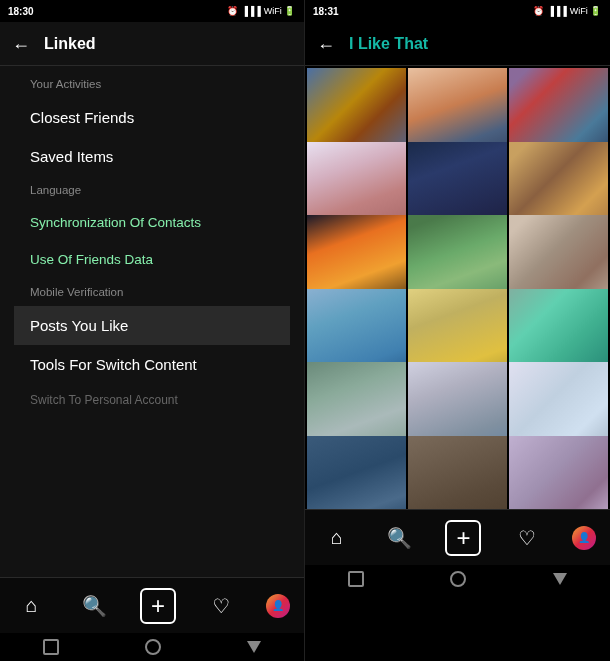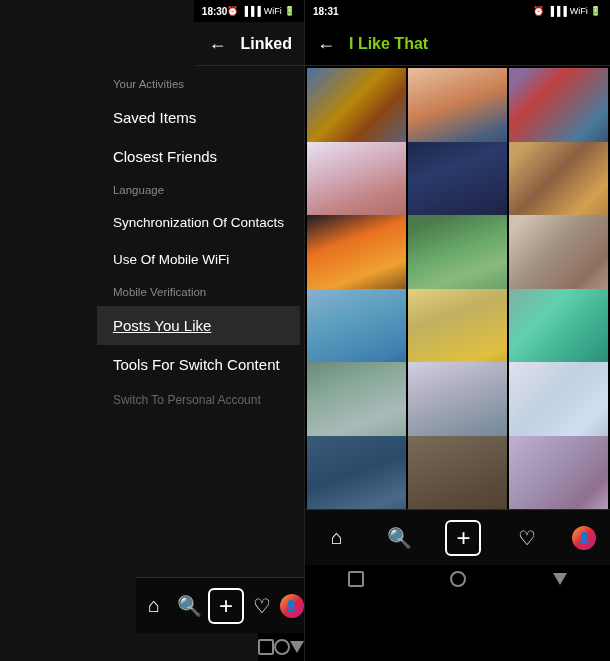--- a/index.html
+++ b/index.html
@@ -13,21 +13,20 @@
     }
 
     
     .left-panel {
       width: 305px;
       height: 661px;
       background: #121212;
       display: flex;
       flex-direction: column;
       border-right: 1px solid #222;
-      align-items: flex-end;
     }
 
     .status-bar {
       height: 22px;
       background: #000;
       display: flex;
       align-items: center;
       justify-content: space-between;
       padding: 0 8px;
       font-size: 10px;
@@ -53,41 +52,40 @@
     }
     .header-left .header-title {
       color: #fff;
       font-size: 16px;
       font-weight: 600;
     }
 
     .menu-list {
       flex: 1;
       overflow-y: auto;
-      padding: 4px 4px;
+      padding: 4px 14px;
     }
     .menu-list::-webkit-scrollbar { display: none; }
 
     .menu-item {
       padding: 11px 16px;
-      color: #ffffff;
+      color: #86efac;
       font-size: 13.5px;
       cursor: pointer;
       display: flex;
       align-items: center;
     }
     .menu-item.small-text {
       font-size: 11.5px;
       color: #888;
       padding: 8px 16px;
     }
     .menu-item.active {
       background: #2a2a2a;
       color: #fff;
-      text-decoration: underline;
     }
     .menu-item.large-text {
       font-size: 15px;
       font-weight: 500;
       color: #fff;
     }
     .menu-item.disabled-text {
       color: #666;
       font-size: 12px;
       padding: 9px 16px;
@@ -171,21 +169,21 @@
       gap: 14px;
       border-bottom: 1px solid #2a2a2a;
       flex-shrink: 0;
     }
     .header-right .back-btn {
       color: #fff;
       font-size: 18px;
       cursor: pointer;
     }
     .header-right .header-title {
-      color: #84cc16;
+      color: #14b8a6;
       font-size: 16px;
       font-weight: 600;
     }
 
     .photo-grid {
       flex: 1;
       overflow-y: auto;
       display: grid;
       grid-template-columns: repeat(3, 1fr);
       gap: 2px;
@@ -243,33 +241,33 @@
   <div class="header-left">
     <span class="back-btn">←</span>
     <span class="header-title">Linked</span>
   </div>
 
   <div class="menu-list">
     <div class="menu-item small-text">
       <span>Your Activities</span>
     </div>
     <div class="menu-item large-text">
+      <span>Closest Friends</span>
+    </div>
+    <div class="menu-item large-text">
       <span>Saved Items</span>
-    </div>
-    <div class="menu-item large-text">
-      <span>Closest Friends</span>
     </div>
     <div class="menu-item small-text">
       <span>Language</span>
     </div>
     <div class="menu-item">
       <span>Synchronization Of Contacts</span>
     </div>
     <div class="menu-item">
-      <span>Use Of Mobile WiFi</span>
+      <span>Use Of Friends Data</span>
     </div>
     <div class="menu-item small-text">
       <span>Mobile Verification</span>
     </div>
     <div class="menu-item large-text active">
       <span>Posts You Like</span>
     </div>
     <div class="menu-item large-text">
       <span>Tools For Switch Content</span>
     </div>

